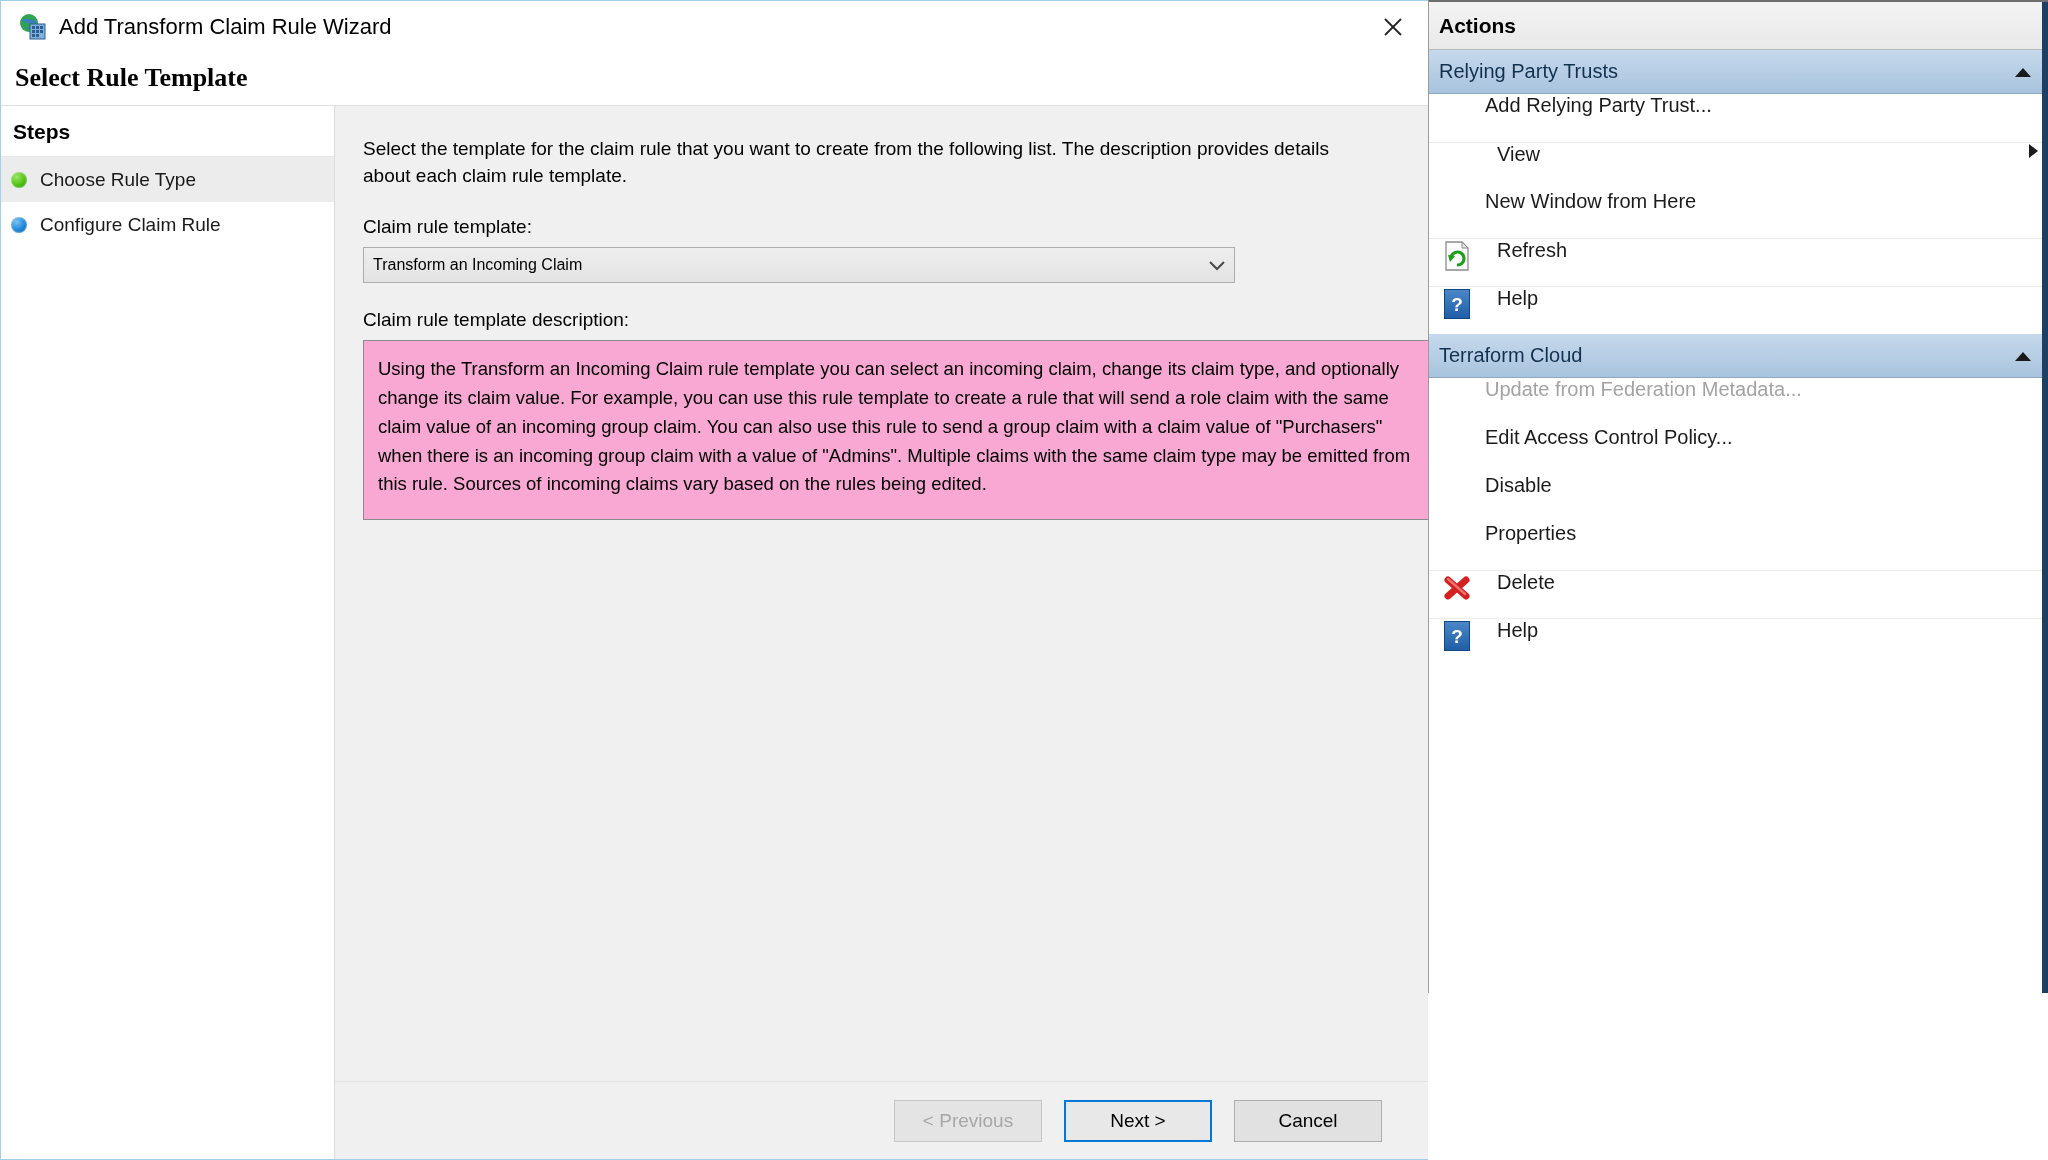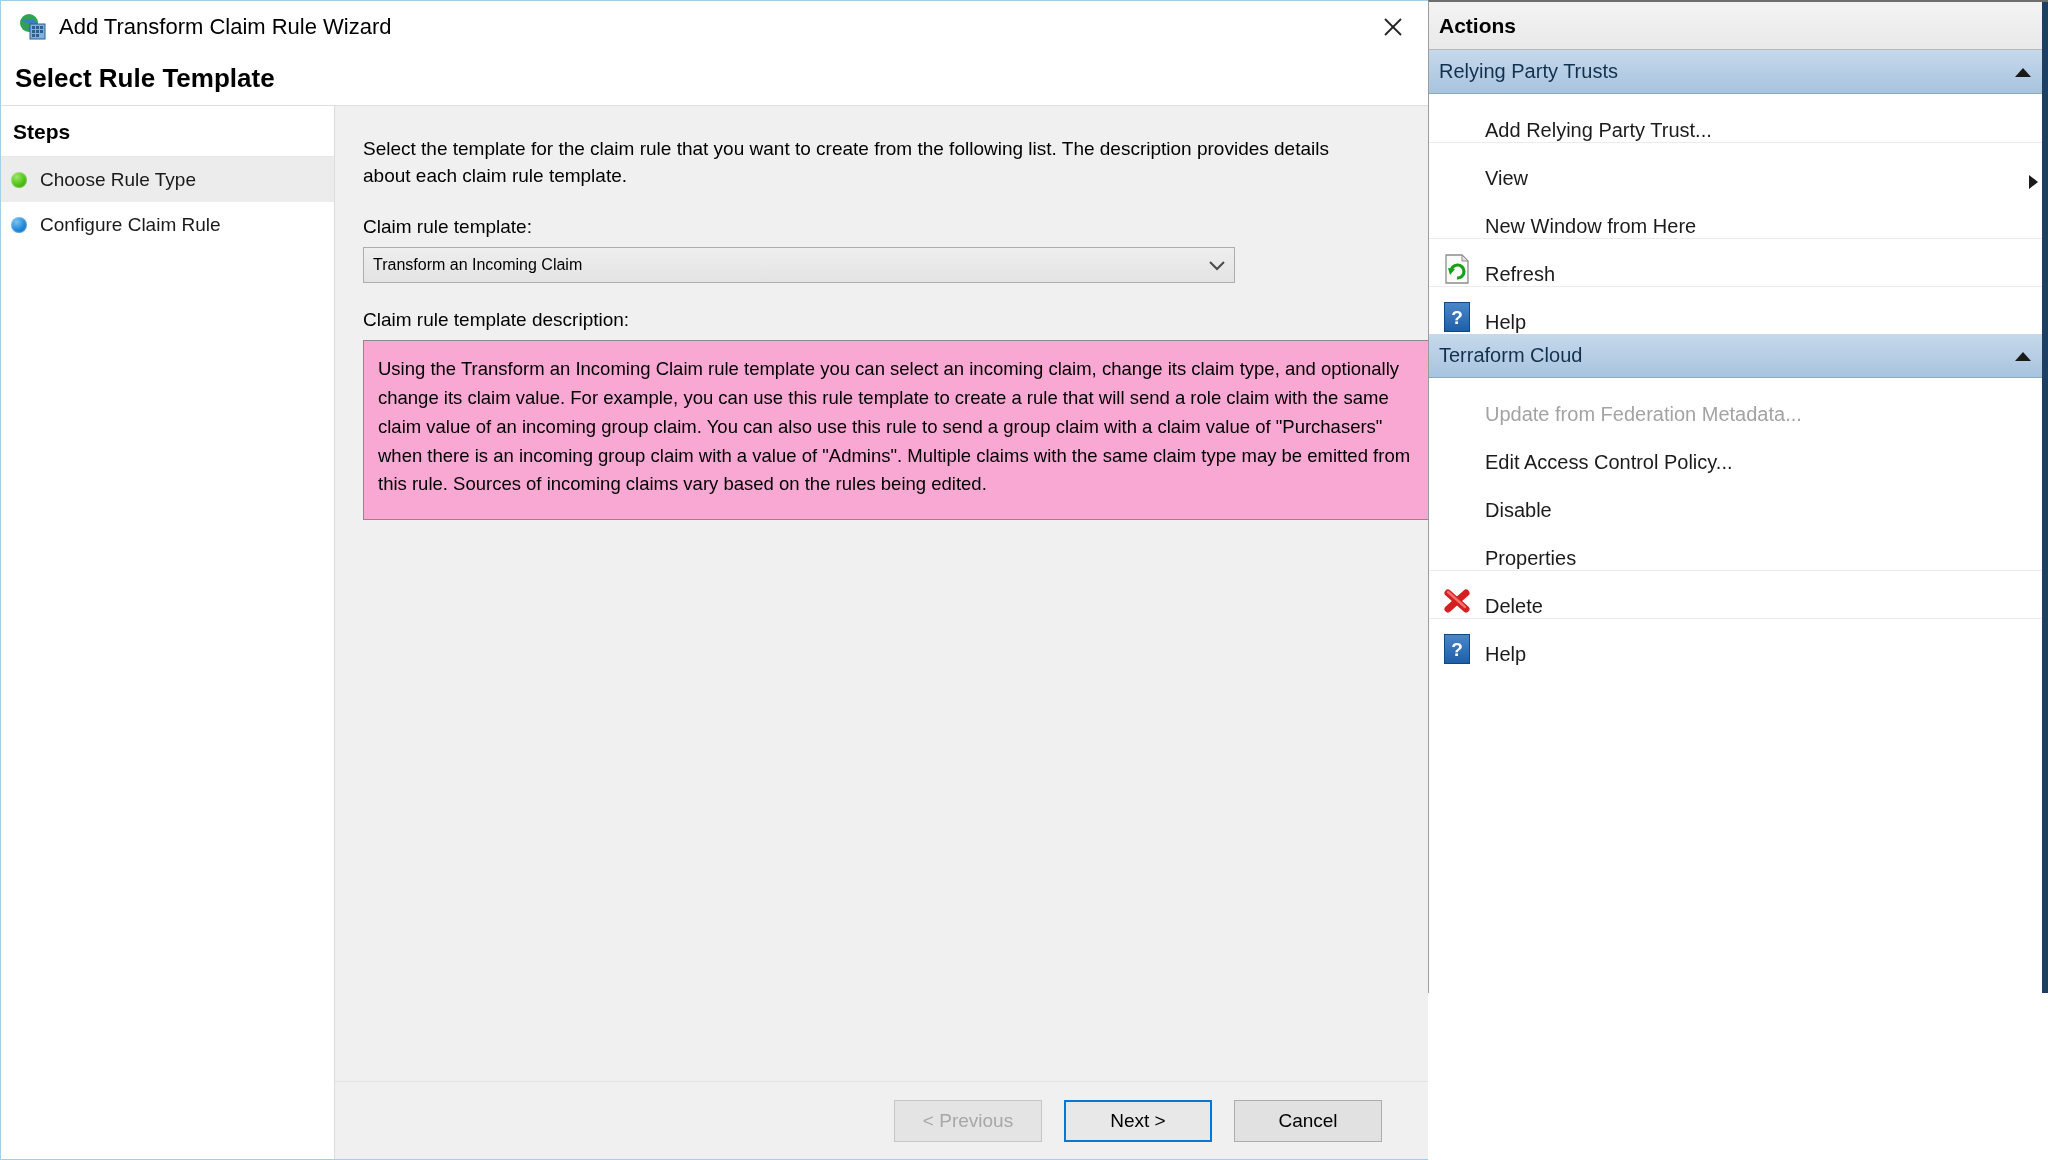--- a/index.html
+++ b/index.html
@@ -50,20 +50,21 @@
   }
   .close-btn svg { display: block; }
 
   .page-heading {
     font-size: 26px;
     font-weight: bold;
     color: #000000;
     padding: 10px 0 0 14px;
     height: 52px;
     flex: 0 0 52px;
+    font-family: Liberation Serif, serif;
   }
 
   .wizard-body {
     flex: 1 1 auto;
     display: flex;
     min-height: 0;
   }
 
   
   .steps-pane {
@@ -220,28 +221,28 @@
     align-items: center;
     padding: 0 16px 0 10px;
     font-size: 20px;
     color: #12314f;
     cursor: pointer;
   }
   .group-header .gh-label { flex: 1 1 auto; }
   .action-item {
     height: 48px;
     display: flex;
-    align-items: flex-end;
+    align-items: flex-start;
     padding-left: 8px;
     font-size: 20px;
     color: #1b1b1b;
     cursor: pointer;
     position: relative;
   }
-  .action-item.sep { border-top: 1px solid #ececec; }
+  .action-item.sep { border-top: 1px solid #ececec; gap: 12px; }
   .action-item.disabled { color: #a3a3a3; cursor: default; }
   .ai-icon {
     width: 40px; height: 34px;
     flex: 0 0 40px;
     margin-right: 8px;
     display: flex; align-items: center; justify-content: center;
   }
   .ai-label { flex: 1 1 auto; }
   .ai-sub { width: 30px; flex: 0 0 30px; display: flex; align-items: center; justify-content: center; }
 

